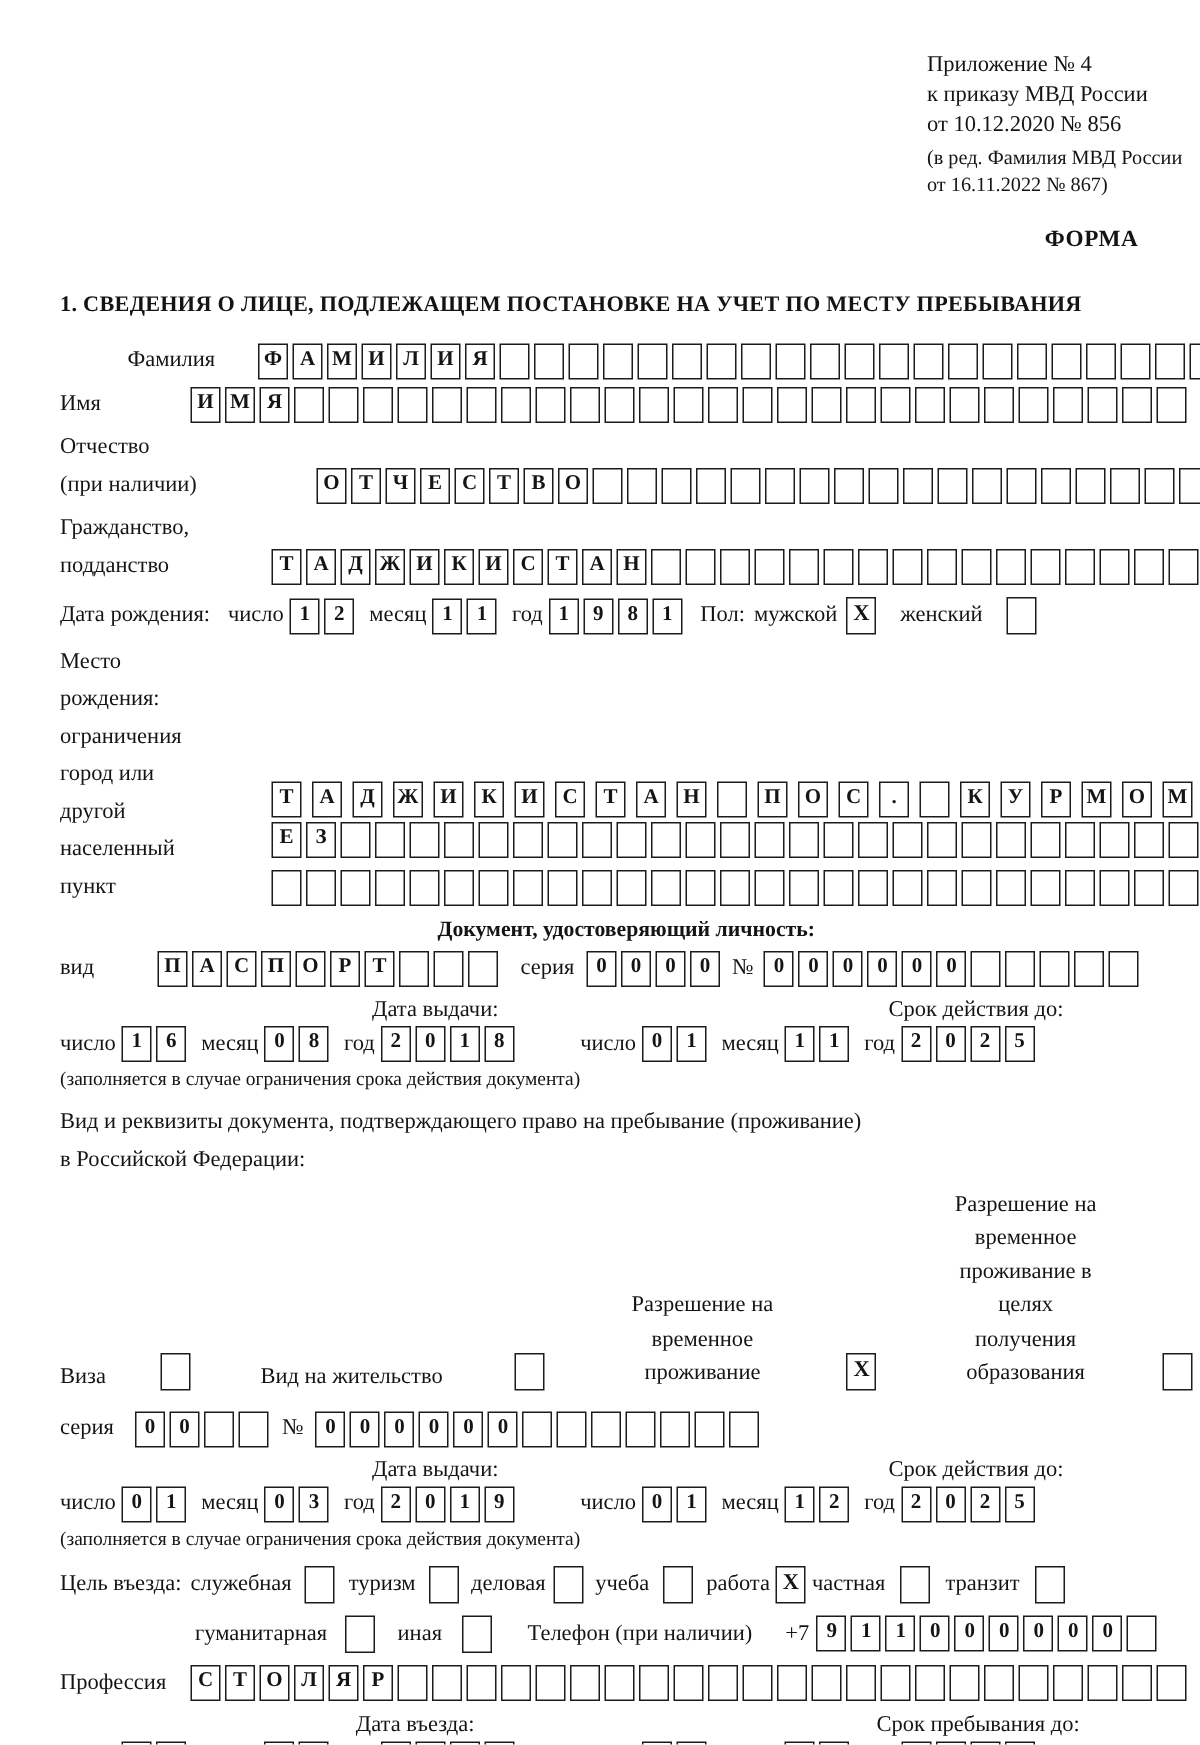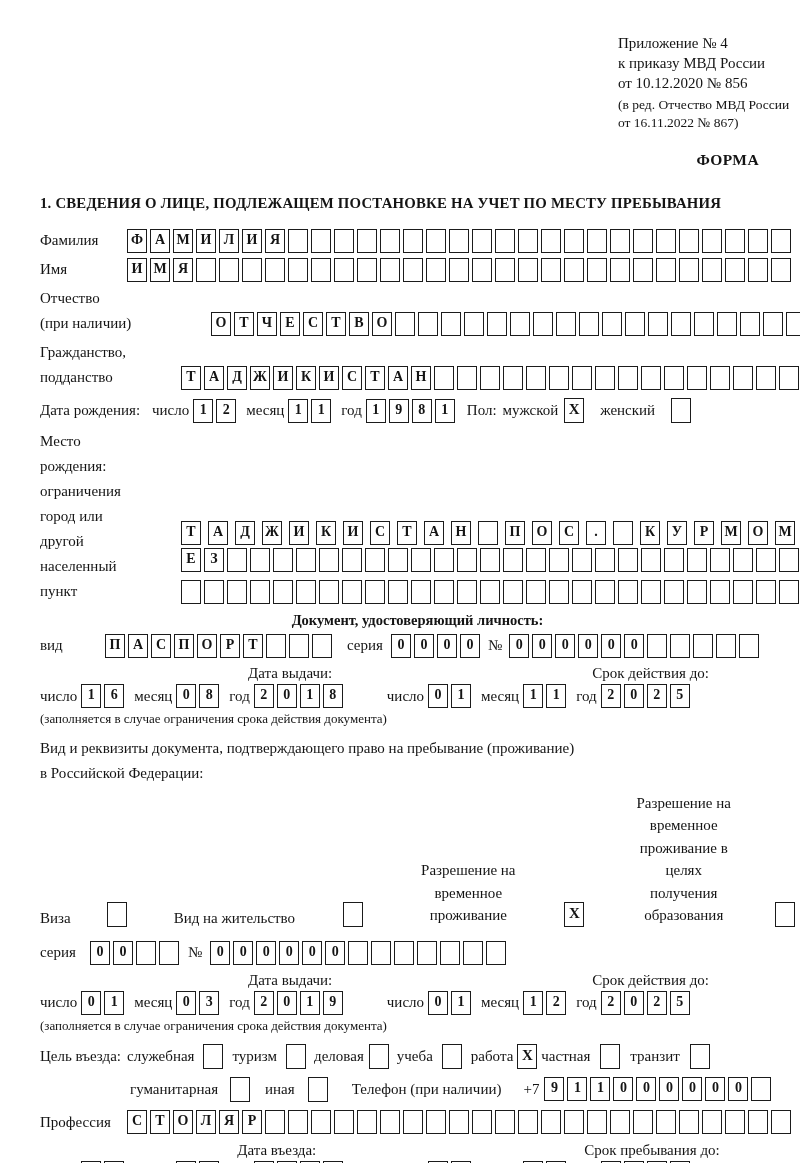--- a/index.html
+++ b/index.html
@@ -42,30 +42,30 @@
 </head>
 <body>
 
 <div class="page">
 
   <div class="hdr">
     <div>Приложение № 4</div>
     <div>к приказу МВД России</div>
     <div>от 10.12.2020 № 856</div>
     <div class="vred">
-      <div>(в ред. Отчество МВД России</div>
+      <div>(в ред. Фамилия МВД России</div>
       <div>от 16.11.2022 № 867)</div>
     </div>
   </div>
   <div class="forma">ФОРМА</div>
 
 
   <div class="sec">1. СВЕДЕНИЯ О ЛИЦЕ, ПОДЛЕЖАЩЕМ ПОСТАНОВКЕ НА УЧЕТ ПО МЕСТУ ПРЕБЫВАНИЯ</div>
 
-  <div class="row" style="margin-top:16px;">
+  <div class="row" style="margin-top:16px;margin-left:45px;">
     <span class="lbl w87">Фамилия</span>
     <span class="cells">
         <span class="cell">Ф</span>
         <span class="cell">А</span>
         <span class="cell">М</span>
         <span class="cell">И</span>
         <span class="cell">Л</span>
         <span class="cell">И</span>
         <span class="cell">Я</span>
         <span class="cell"></span>

